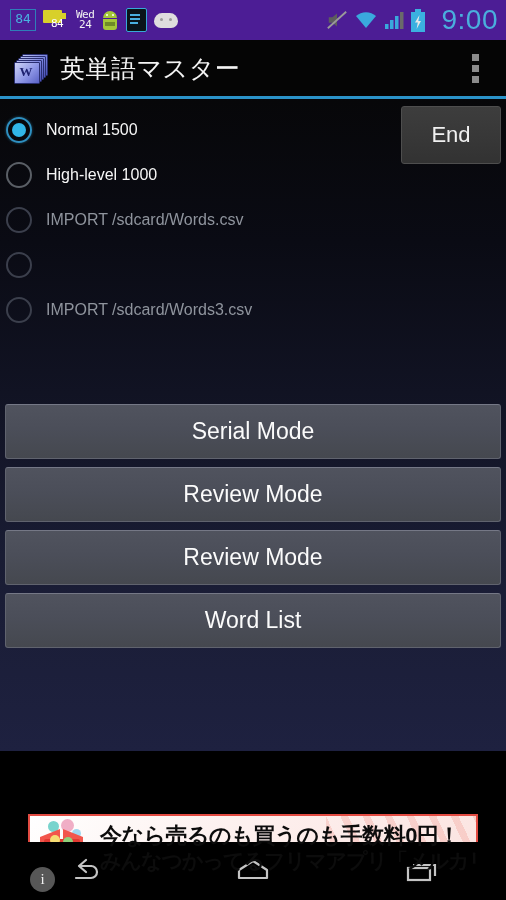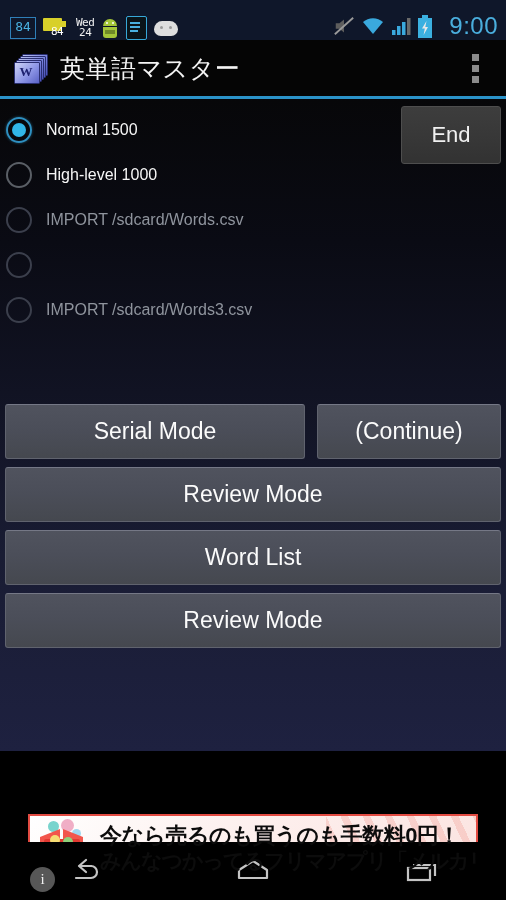--- a/index.html
+++ b/index.html
@@ -21,23 +21,23 @@
     background: #000;
     overflow: hidden;
   }
 
   
   .statusbar {
     position: absolute;
     top: 0; left: 0;
     width: 506px;
     height: 40px;
-    background: #0f172a;
-    display: flex;
-    align-items: flex-end;
+    background: #4c1d95;
+    display: flex;
+    align-items: center;
     box-sizing: border-box;
     padding: 0 8px 0 10px;
   }
   .sb-left { display: flex; align-items: center; gap: 7px; flex: 1; }
   .sb-right { display: flex; align-items: center; gap: 6px; }
 
   .icon-batt-num {
     width: 24px; height: 20px;
     border: 1.5px solid #2f7fb8;
     color: #49b0e0;
@@ -135,21 +135,21 @@
 
   .icon-mute { width: 22px; height: 22px; }
   .icon-wifi { width: 24px; height: 20px; }
   .icon-signal { width: 20px; height: 20px; }
   .icon-batt-charge {
     position: relative;
     width: 16px; height: 23px;
   }
   .sb-clock {
     color: #4aaedd;
-    font-size: 24px;
+    font-size: 28px;
     letter-spacing: 0.5px;
     margin-left: 10px;
     font-family: "Liberation Sans", sans-serif;
   }
 
   
   .titlebar {
     position: absolute;
     top: 40px; left: 0;
     width: 506px;
@@ -526,30 +526,29 @@
         <div class="radio-label">IMPORT /sdcard/Words3.csv</div>
       </div>
 
     </div>
 
     <div class="end-button">End</div>
 
     <div class="mode-buttons">
       <div class="btn-row">
         <div class="mbtn serial">Serial Mode</div>
-        <div class="mbtn cont">(Continue)</div>
       </div>
       <div class="btn-row">
         <div class="mbtn full">Review Mode</div>
       </div>
       <div class="btn-row">
+        <div class="mbtn full">Review Mode</div>
+      </div>
+      <div class="btn-row">
         <div class="mbtn full">Word List</div>
-      </div>
-      <div class="btn-row">
-        <div class="mbtn full">Review Mode</div>
       </div>
     </div>
 
   </div>
 
   <div class="ad-wrap">
     <div class="ad-banner">
       <div class="ad-box">
         <div class="b1"></div>
           <div class="b2"></div>

